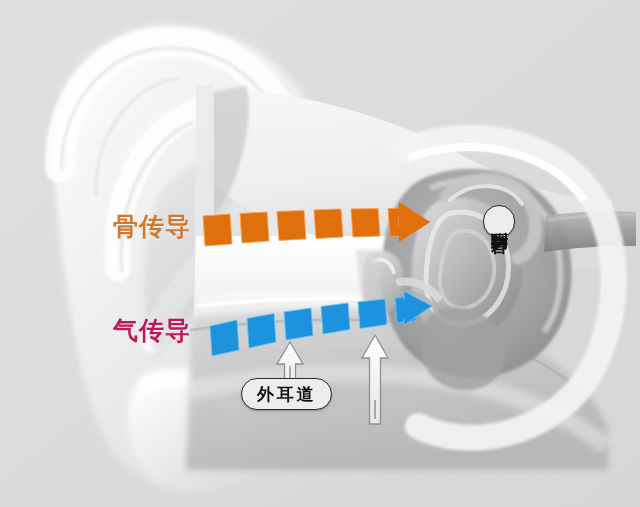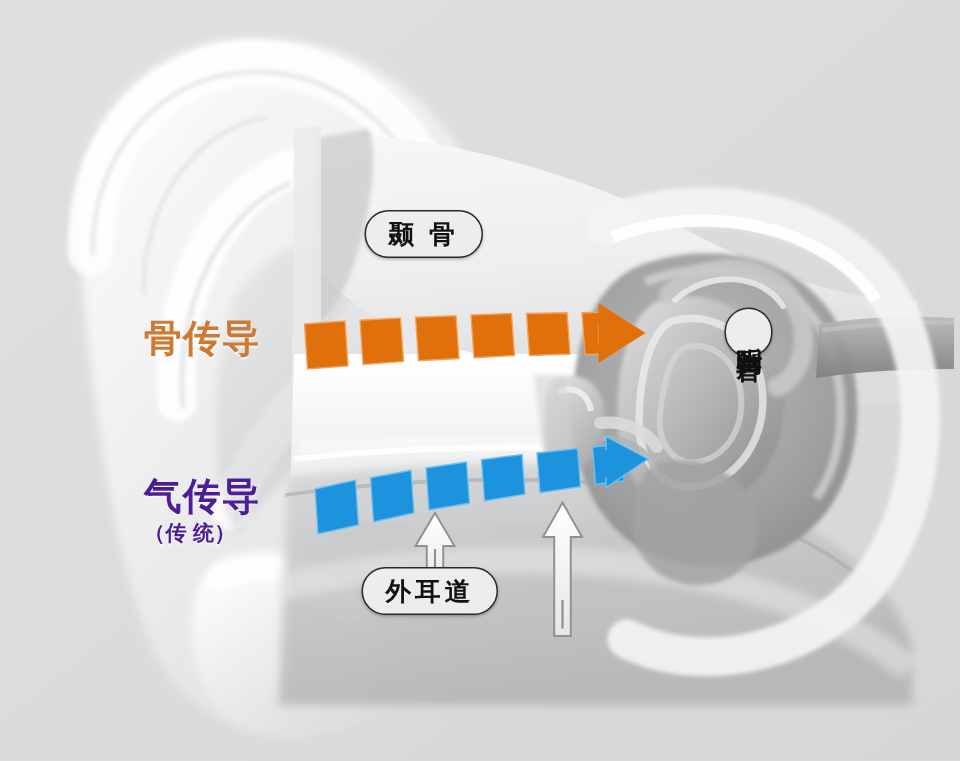--- a/index.html
+++ b/index.html
@@ -38,40 +38,40 @@
   }
 
   #label-temporal-bone{ left:243px; top:140px; }
   #label-ear-canal{    left:241px; top:378px; }
   #label-eardrum{      left:322px; top:419px; }
   #label-hear-sound{   left:483px; top:205px; }
 
   
   .caption{
     position:absolute;
-    text-align:left;
+    text-align:center;
     font-weight:700;
     line-height:1.05;
     user-select:none;
   }
   .caption .big{
     display:block;
     font-size:25px;
     letter-spacing:.04em;
     text-shadow:0 1px 1px rgba(255,255,255,.75);
   }
   .caption .small{
     display:block;
     font-size:14px;
     margin-top:4px;
     letter-spacing:.02em;
     text-shadow:0 1px 1px rgba(255,255,255,.75);
   }
   #caption-bone{ left:96px; top:213px; width:112px; color:#cf7a33; }
-  #caption-air { left:96px; top:318px; width:112px; color:#4c1d95; }
+  #caption-air { left:96px; top:318px; width:112px; color:#be185d;font-family:Liberation Serif, serif; }
 </style>
 </head>
 <body>
 
 <div id="stage">
 
   <svg width="640" height="507" viewBox="0 0 640 507" shape-rendering="geometricPrecision">
     <defs>
       <linearGradient id="bg" x1="0" y1="0" x2="1" y2="1">
         <stop offset="0" stop-color="#e0e0e0"></stop>
@@ -286,23 +286,21 @@
       <path d="M400,300 L406,300 L406,318 L400,318 Z" fill="#1d93de"></path>
     </g>
   </svg>
 
   <div class="caption" id="caption-bone">
     <span class="big">骨传导</span>
   </div>
 
   <div class="caption" id="caption-air">
     <span class="big">气传导</span>
-    <span class="small">（传 统）</span>
   </div>
 
-  <div class="pill h" id="label-temporal-bone">颞 骨</div>
 
   <div class="pill h" id="label-ear-canal">外耳道</div>
 
 
   <div class="pill v" id="label-hear-sound">听到声音</div>
 
 </div>
 
 </body></html>

